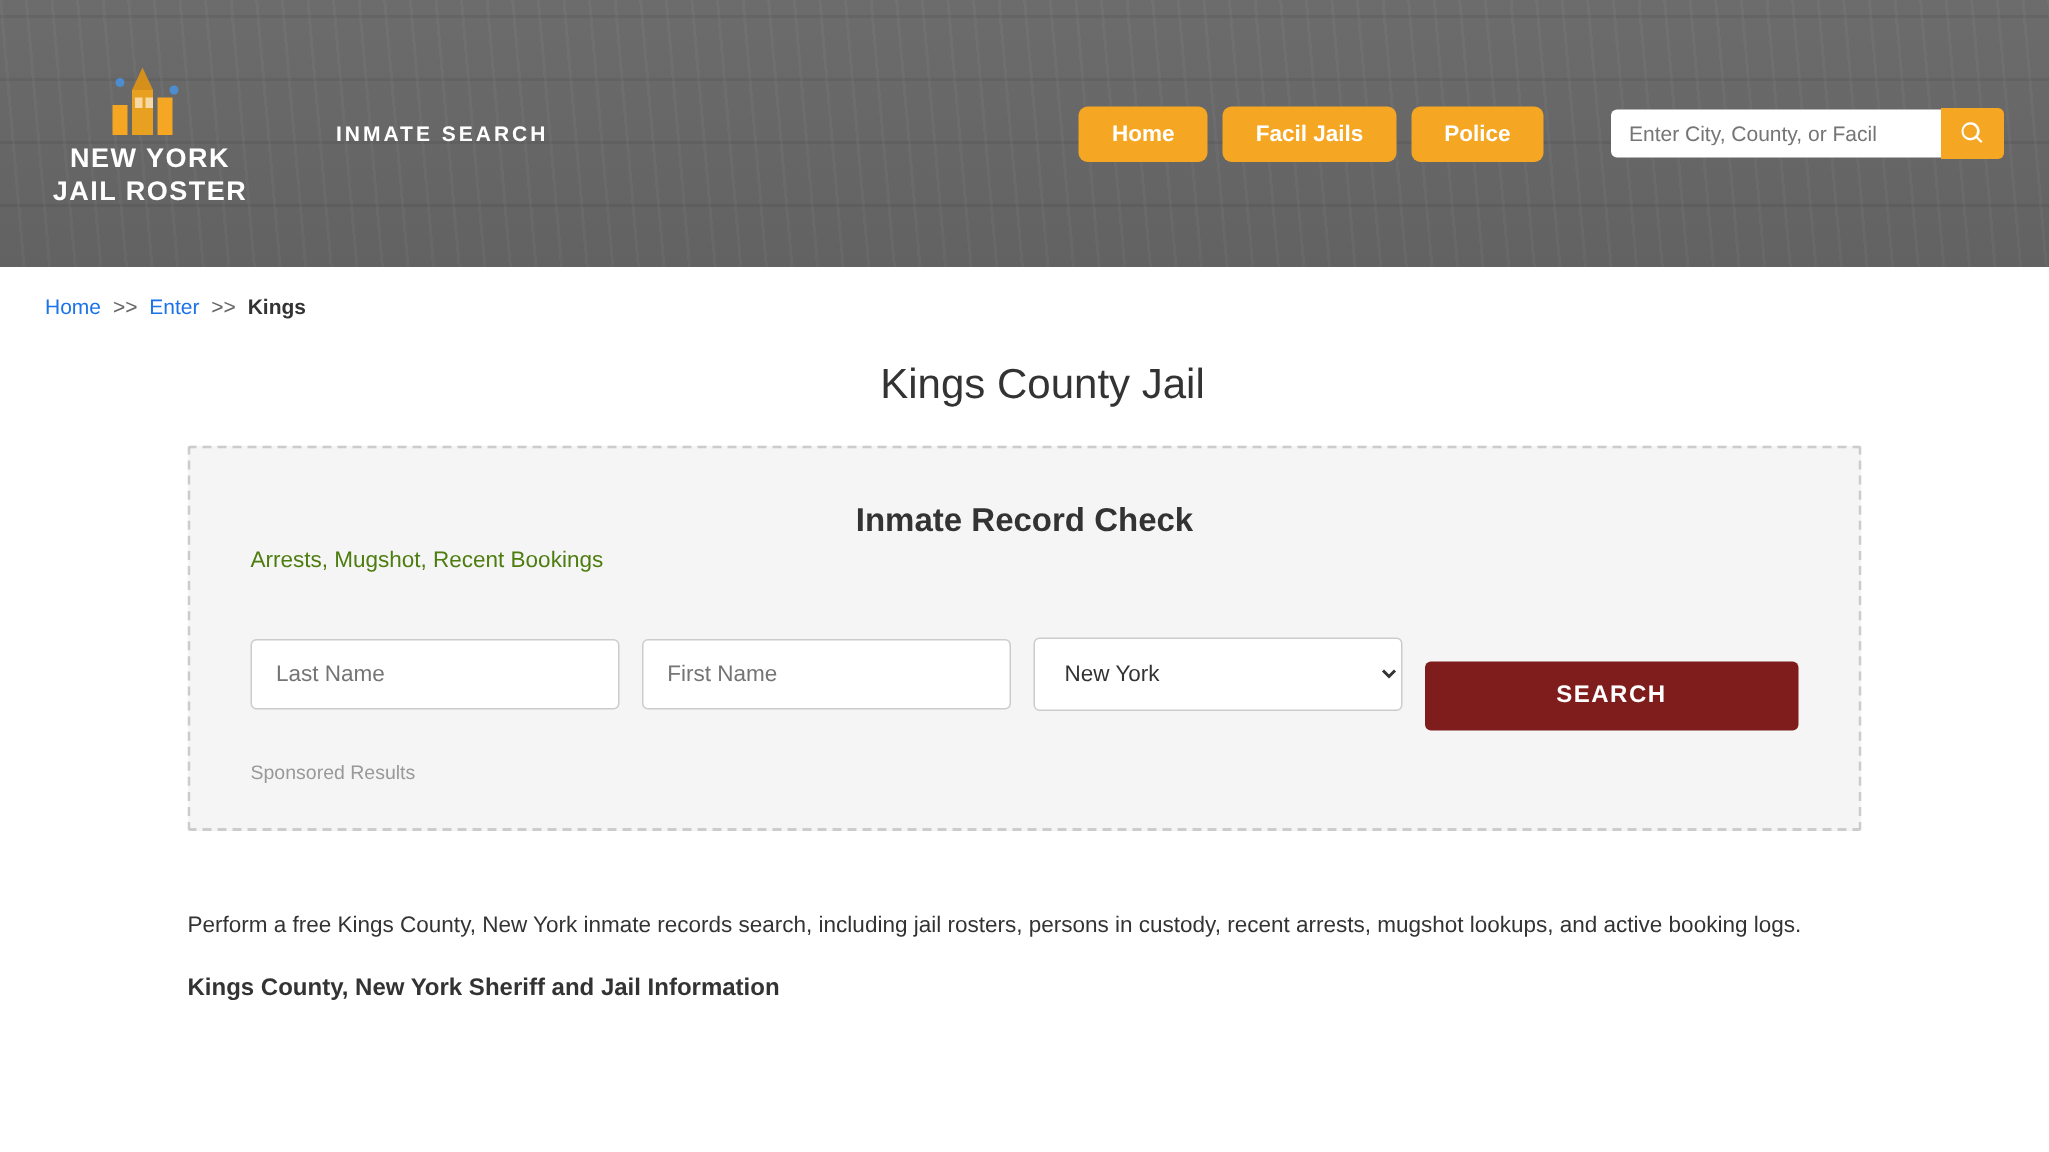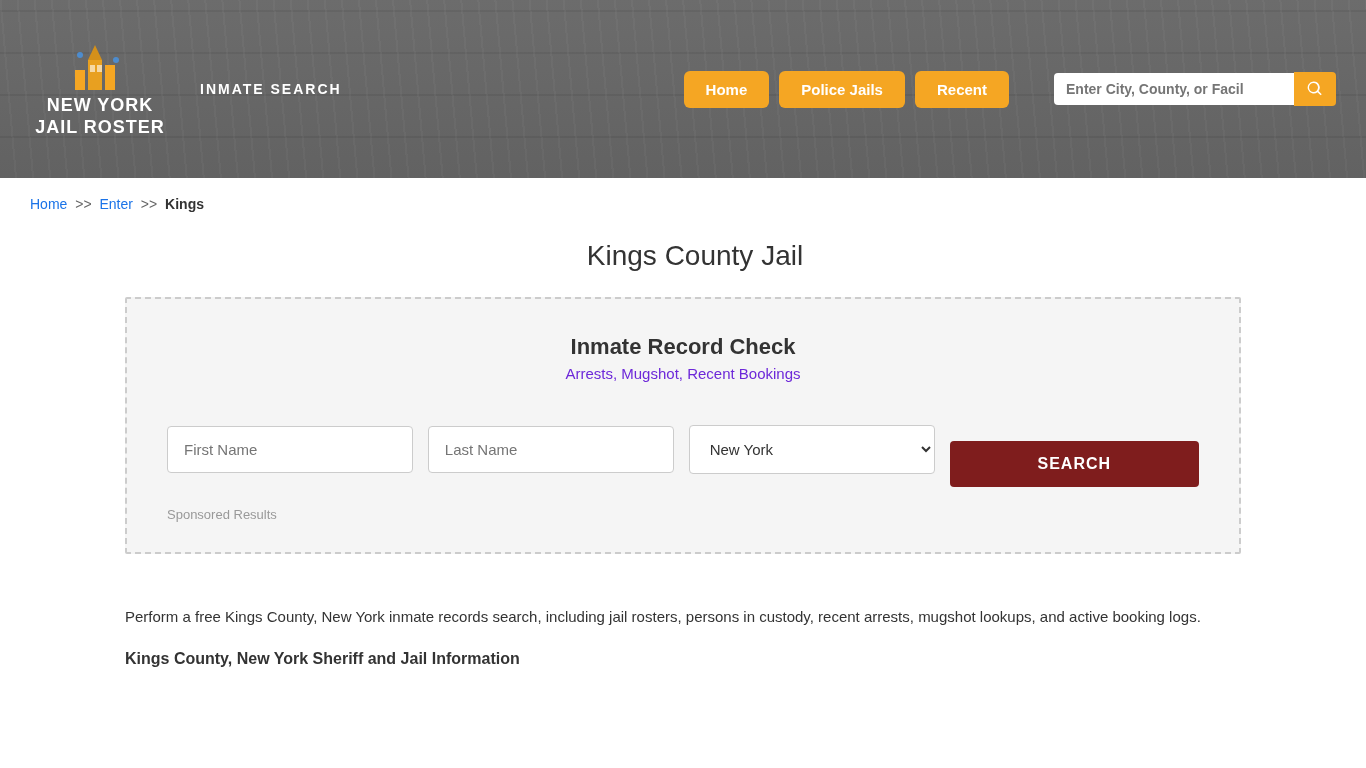--- a/index.html
+++ b/index.html
@@ -40,21 +40,21 @@
       line-height: 1.2;
       text-transform: uppercase;
       letter-spacing: 1px;
     }
     .inmate-search-label {
       color: #fff;
       font-size: 14px;
       font-weight: bold;
       letter-spacing: 2px;
       text-transform: uppercase;
-      margin-left: 0;
+      margin-left: 24px;
     }
     .nav-area {
       display: flex;
       gap: 10px;
       margin-left: auto;
     }
     .nav-btn {
       background: #f5a623;
       color: #fff;
       border: none;
@@ -69,23 +69,22 @@
     .search-area {
       display: flex;
       align-items: center;
       margin-left: 15px;
     }
     .header-search-input {
       padding: 8px 12px;
       font-size: 14px;
       border: none;
       border-radius: 4px 0 0 4px;
-      width: 240px;
+      width: 220px;
       outline: none;
-      font-weight: bold;
     }
     .header-search-btn {
       background: #f5a623;
       border: none;
       padding: 8px 12px;
       border-radius: 0 4px 4px 0;
       cursor: pointer;
       display: flex;
       align-items: center;
       justify-content: center;
@@ -135,23 +134,22 @@
       border-radius: 2px;
     }
     .search-card-title {
       text-align: center;
       font-size: 22px;
       font-weight: bold;
       color: #333;
       margin-bottom: 5px;
     }
     .search-card-subtitle {
-      text-align: center;
-      font-size: 15px;
-      color: #6d28d9;
+      font-size: 15px;
+      color: #4d7c0f;
       margin-bottom: 30px;
     }
     .search-form-row {
       display: flex;
       gap: 15px;
       align-items: center;
       margin-bottom: 20px;
     }
     .search-form-row input[type="text"] {
       flex: 1;
@@ -251,22 +249,22 @@
       <div class="logo-text">
         <div>NEW YORK</div>
         <div>JAIL ROSTER</div>
       </div>
     </div>
 
     <span class="inmate-search-label">INMATE SEARCH</span>
 
     <nav class="nav-area">
       <a class="nav-btn" href="#">Home</a>
-      <a class="nav-btn" href="#">Police Jails</a>
-      <a class="nav-btn" href="#">Recent</a>
+      <a class="nav-btn" href="#">Facil Jails</a>
+      <a class="nav-btn" href="#">Police</a>
     </nav>
 
     <div class="search-area">
       <input type="text" class="header-search-input" placeholder="Enter City, County, or Facil" style="">
       <button class="header-search-btn">
         <svg class="search-icon-svg" viewBox="0 0 24 24">
           <path d="M10 2a8 8 0 105.293 14.207l4.25 4.25 1.414-1.414-4.25-4.25A8 8 0 0010 2zm0 2a6 6 0 110 12A6 6 0 0110 4z"></path>
         </svg>
       </button>
     </div>
@@ -281,22 +279,22 @@
   <span class="current">Kings</span>
 </nav>
 
 <h1 class="page-title">Kings County Jail</h1>
 
 <section class="search-card">
   <h2 class="search-card-title">Inmate Record Check</h2>
   <p class="search-card-subtitle">Arrests, Mugshot, Recent Bookings</p>
 
   <div class="search-form-row">
+    <input type="text" placeholder="Last Name" style="">
     <input type="text" placeholder="First Name" style="">
-    <input type="text" placeholder="Last Name" style="">
     <select id="state-select"><option value="Alabama">Alabama</option><option value="Alaska">Alaska</option><option value="Arizona">Arizona</option><option value="Arkansas">Arkansas</option><option value="California">California</option><option value="Colorado">Colorado</option><option value="Connecticut">Connecticut</option><option value="Delaware">Delaware</option><option value="Florida">Florida</option><option value="Georgia">Georgia</option><option value="Hawaii">Hawaii</option><option value="Idaho">Idaho</option><option value="Illinois">Illinois</option><option value="Indiana">Indiana</option><option value="Iowa">Iowa</option><option value="Kansas">Kansas</option><option value="Kentucky">Kentucky</option><option value="Louisiana">Louisiana</option><option value="Maine">Maine</option><option value="Maryland">Maryland</option><option value="Massachusetts">Massachusetts</option><option value="Michigan">Michigan</option><option value="Minnesota">Minnesota</option><option value="Mississippi">Mississippi</option><option value="Missouri">Missouri</option><option value="Montana">Montana</option><option value="Nebraska">Nebraska</option><option value="Nevada">Nevada</option><option value="New Hampshire">New Hampshire</option><option value="New Jersey">New Jersey</option><option value="New Mexico">New Mexico</option><option value="New York" selected="">New York</option><option value="North Carolina">North Carolina</option><option value="North Dakota">North Dakota</option><option value="Ohio">Ohio</option><option value="Oklahoma">Oklahoma</option><option value="Oregon">Oregon</option><option value="Pennsylvania">Pennsylvania</option><option value="Rhode Island">Rhode Island</option><option value="South Carolina">South Carolina</option><option value="South Dakota">South Dakota</option><option value="Tennessee">Tennessee</option><option value="Texas">Texas</option><option value="Utah">Utah</option><option value="Vermont">Vermont</option><option value="Virginia">Virginia</option><option value="Washington">Washington</option><option value="West Virginia">West Virginia</option><option value="Wisconsin">Wisconsin</option><option value="Wyoming">Wyoming</option></select>
     <button class="search-form-btn">SEARCH</button>
   </div>
 
   <div class="sponsored-label">Sponsored Results</div>
 </section>
 
 <div class="description">
   <p>Perform a free Kings County, New York inmate records search, including jail rosters, persons in custody, recent arrests, mugshot lookups, and active booking logs.</p>
   <p class="section-heading">Kings County, New York Sheriff and Jail Information</p>

